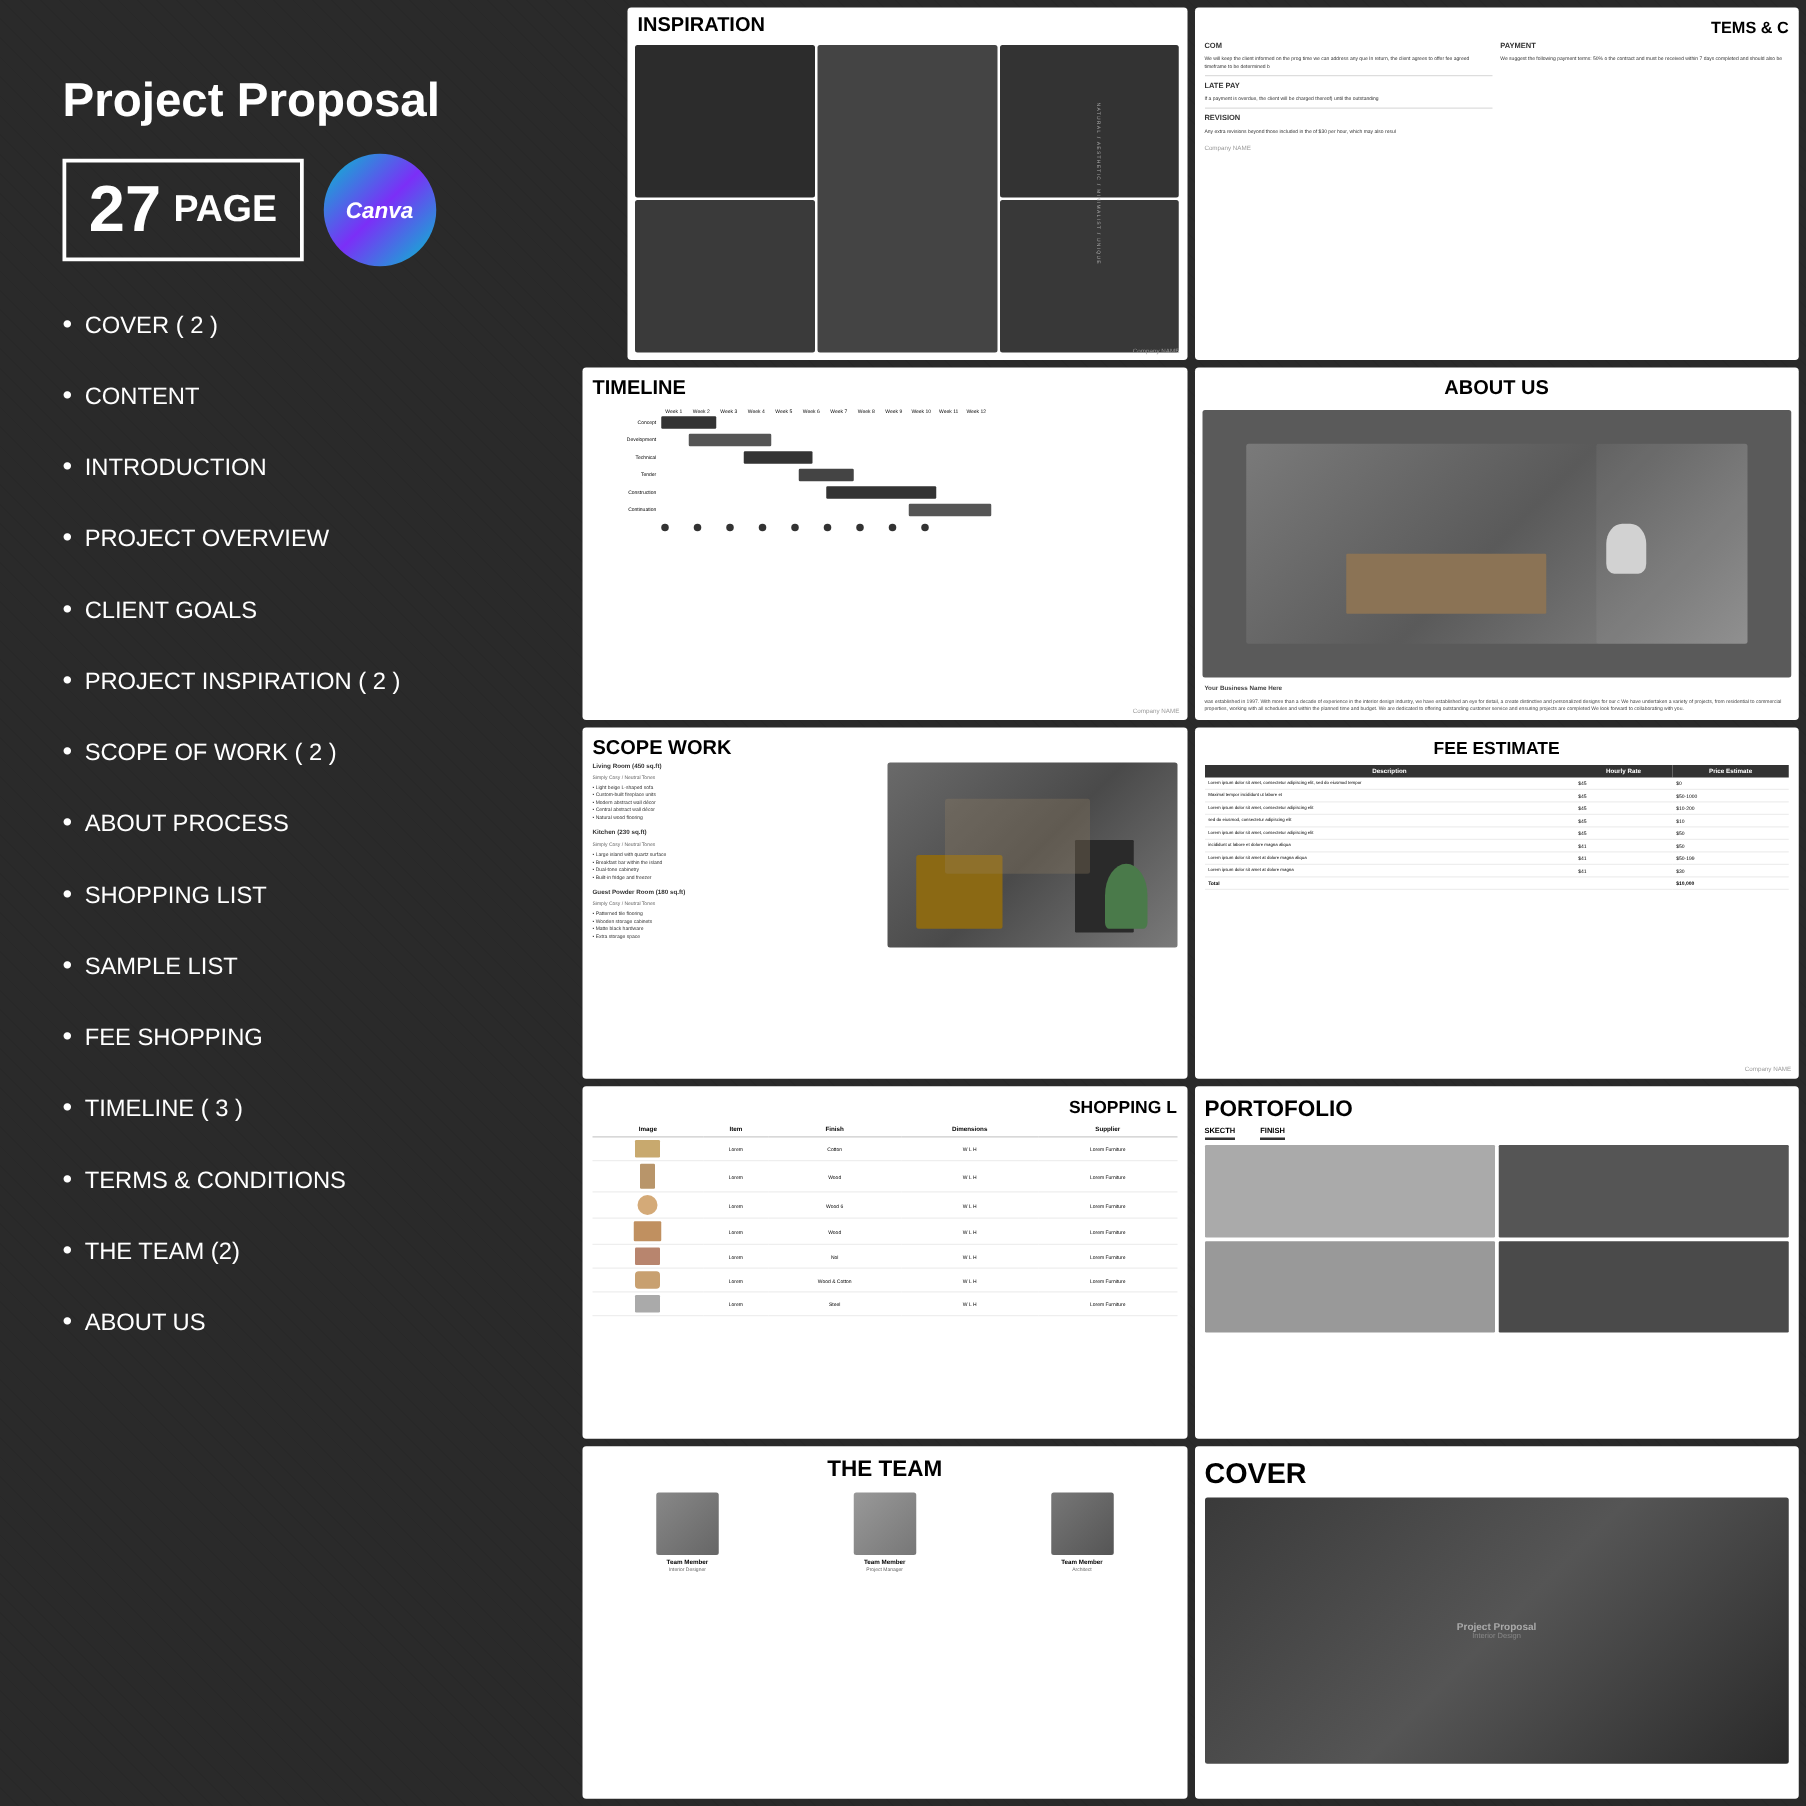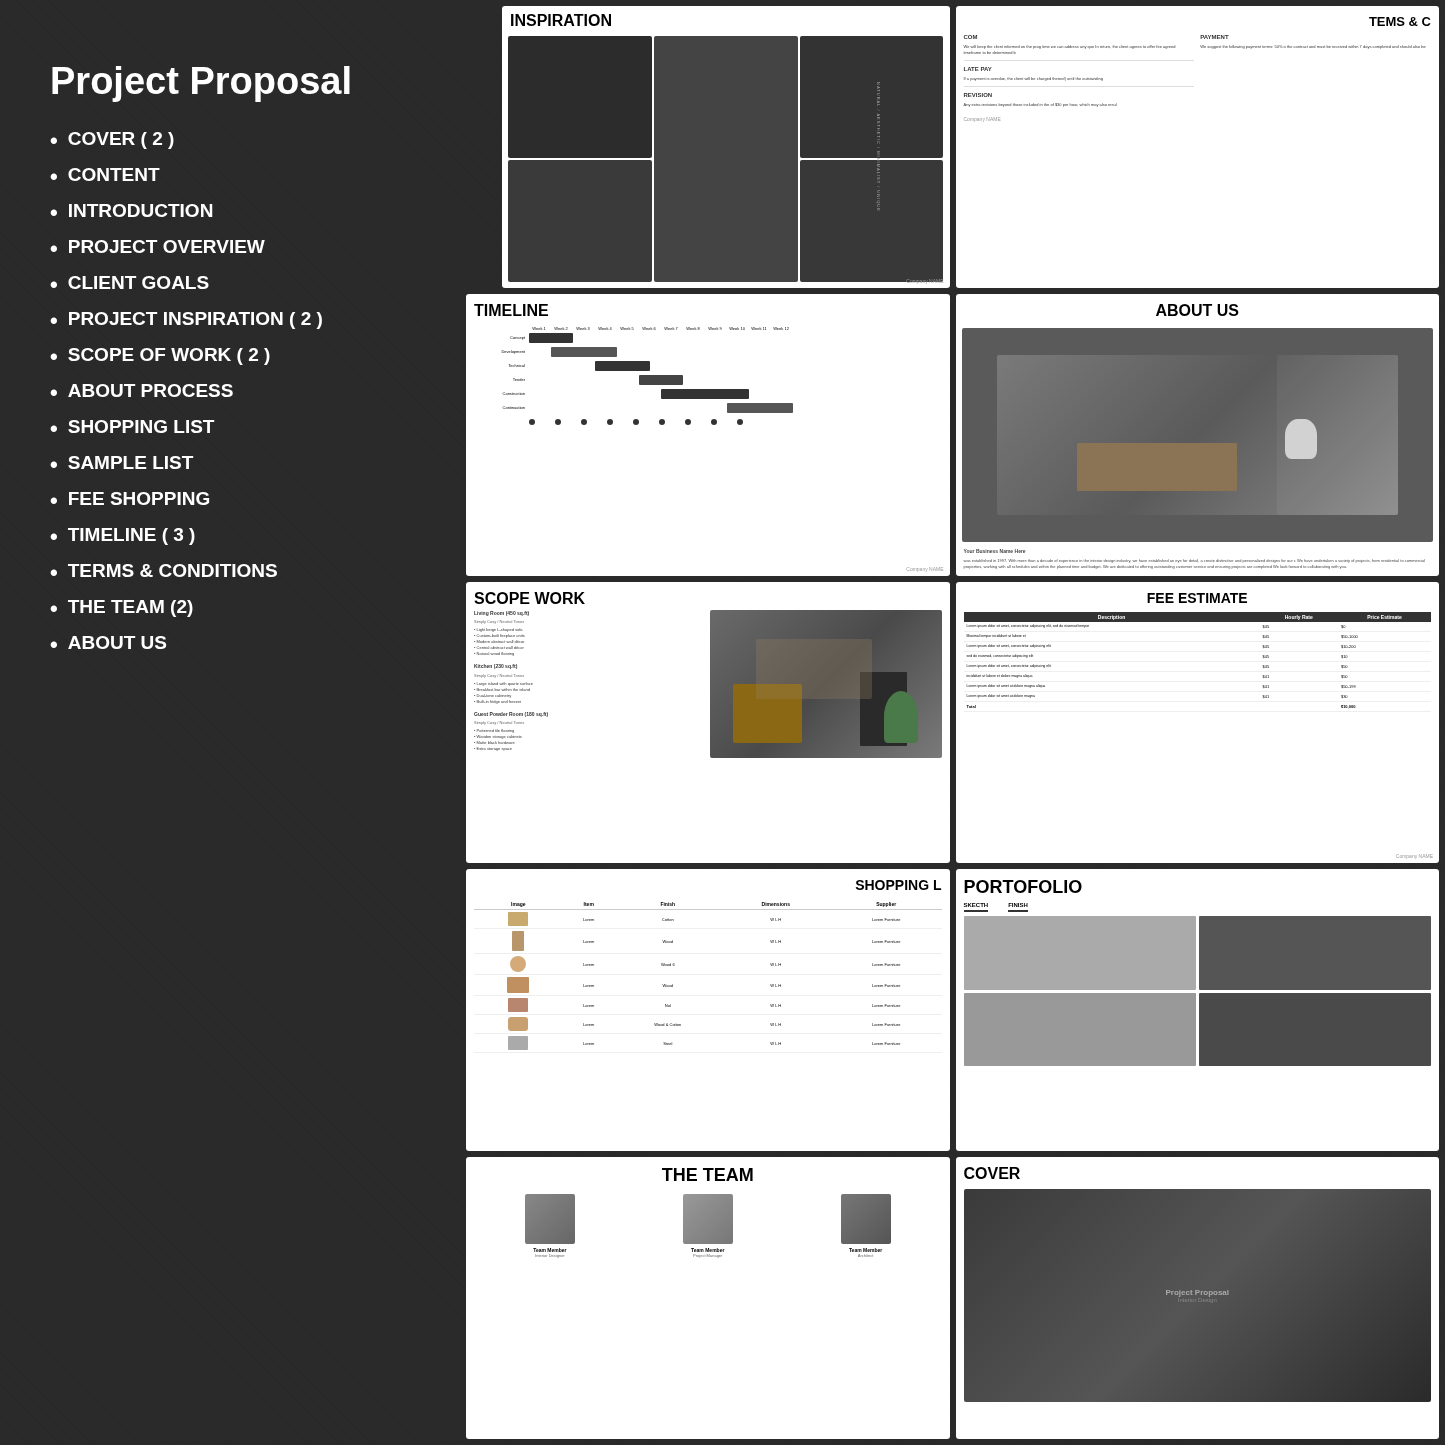--- a/index.html
+++ b/index.html
@@ -64,25 +64,26 @@
     }
 
     .menu-list {
       list-style: none;
       margin-top: 10px;
     }
 
     .menu-list li {
       color: #ffffff;
       font-size: 19px;
-      font-weight: bold;
+      font-weight: normal;
       padding: 5px 0;
       display: flex;
-      align-items: flex-start;
+      align-items: flex-end;
       gap: 10px;
+      margin-top: 21px;
     }
 
     .menu-list li::before {
       content: '•';
       font-size: 22px;
       color: #ffffff;
     }
 
     
     .right-panel {
@@ -386,20 +387,27 @@
       white-space: nowrap;
       letter-spacing: 1px;
     }
   </style>
 </head>
 <body>
 
 <div class="left-panel">
   <div class="project-title">Project Proposal</div>
 
+  <div style="display:flex;align-items:center;gap:16px;margin-bottom:28px;">
+    <div style="border:3px solid #fff;padding:8px 18px;display:inline-flex;align-items:center;gap:10px;">
+      <span class="page-count-number">27</span>
+      <span class="page-count-label">PAGE</span>
+    </div>
+    <div class="canva-badge">Canva</div>
+  </div>
 
   <ul class="menu-list">
     <li>
         <span>COVER ( 2 )</span>
       </li>
     <li>
         <span>CONTENT</span>
       </li>
     <li>
         <span>INTRODUCTION</span>
@@ -783,21 +791,21 @@
       </div>
       <div class="team-member">
         <div class="team-avatar" style="background:linear-gradient(135deg,#777,#555);"></div>
         <div class="team-name">Team Member</div>
         <div class="team-role">Architect</div>
       </div>
     </div>
   </div>
 
   <div class="preview-card" style="grid-column:2; grid-row:5; padding:8px;">
-    <div style="font-size:16px;font-weight:bold;margin-bottom:6px;">COVER</div>
+    <div style="font-size:23px;font-weight:bold;margin-bottom:6px;">COVER</div>
     <div style="background:linear-gradient(135deg,#3a3a3a,#555,#2a2a2a);width:100%;height:80%;border-radius:2px;display:flex;align-items:center;justify-content:center;">
       <div style="text-align:center;">
         <div style="font-size:8px;color:#aaa;font-weight:bold;">Project Proposal</div>
         <div style="font-size:6px;color:#888;">Interior Design</div>
       </div>
     </div>
   </div>
 
 </div>
 

